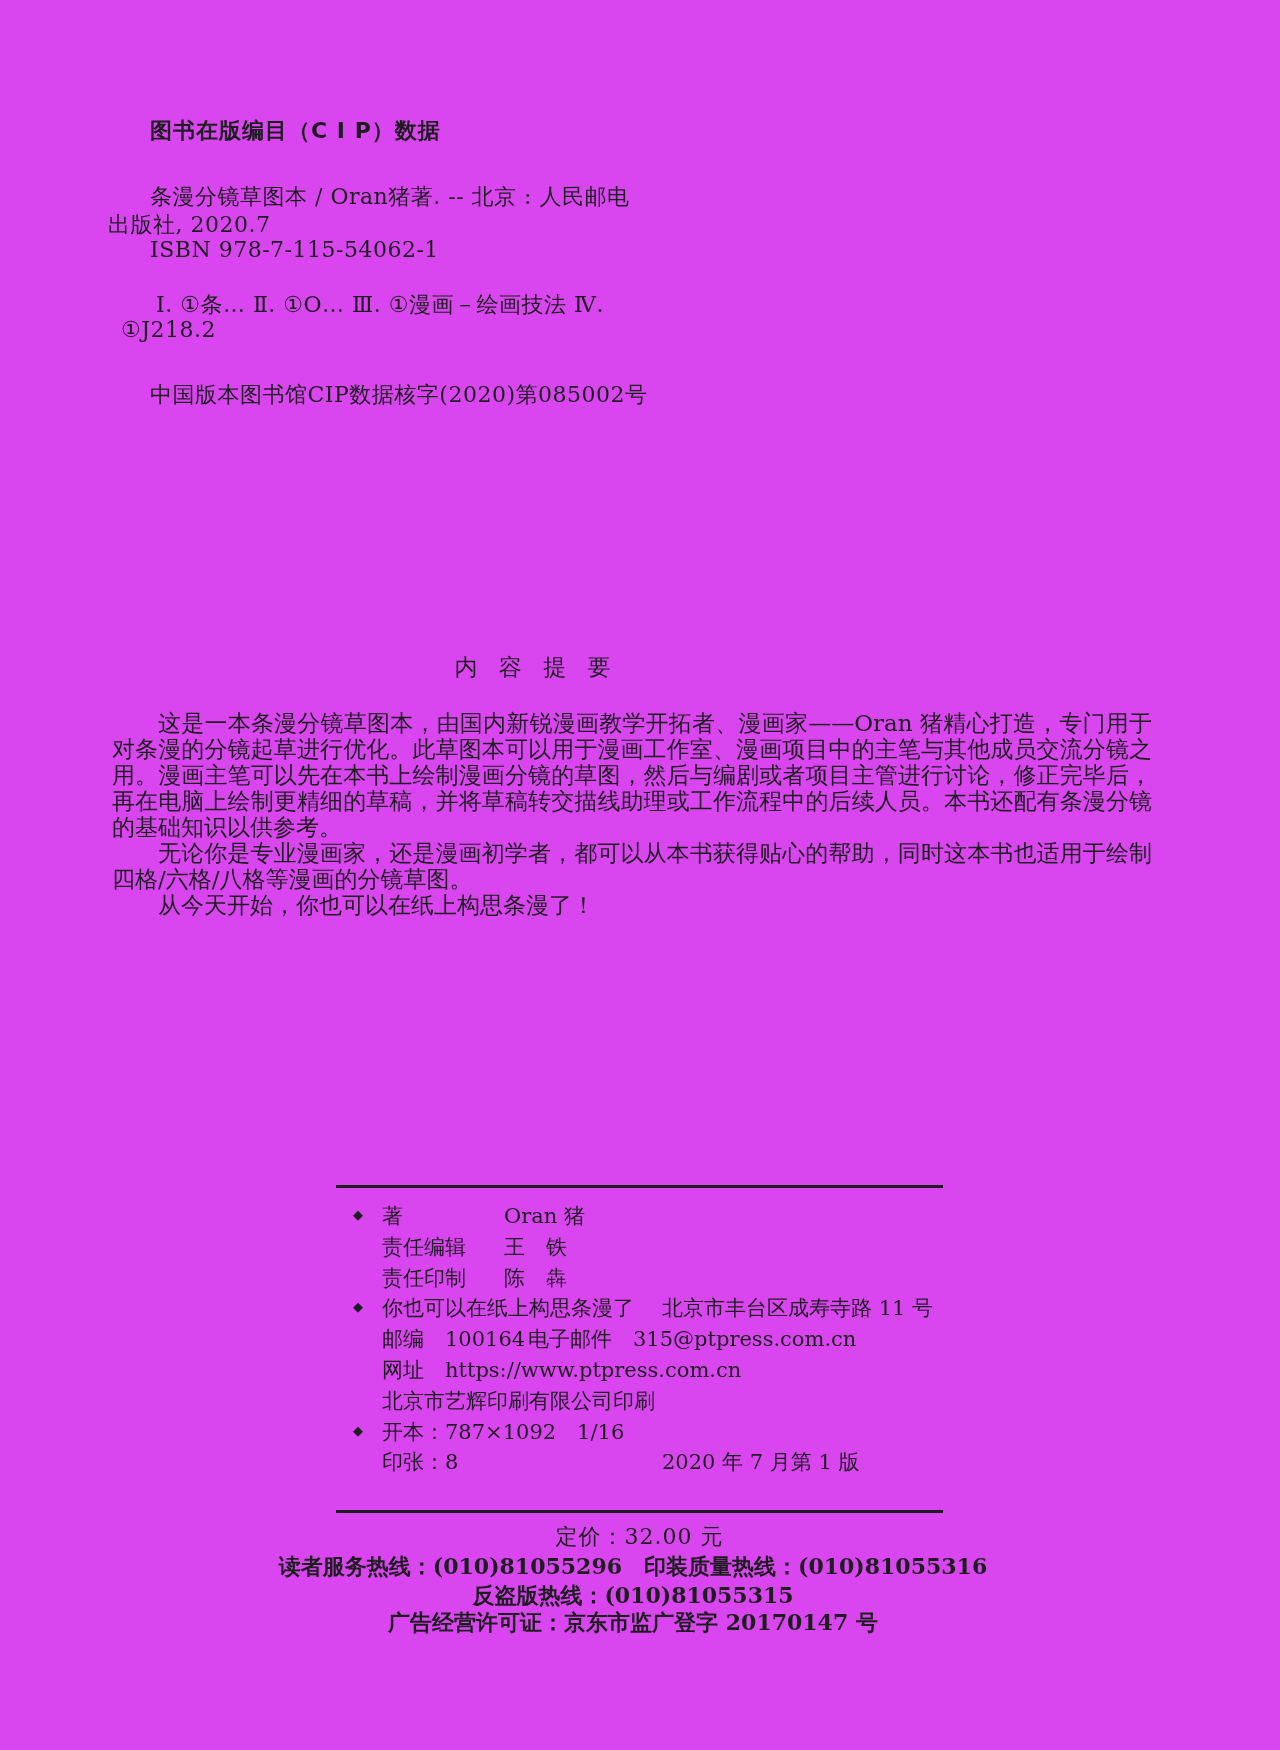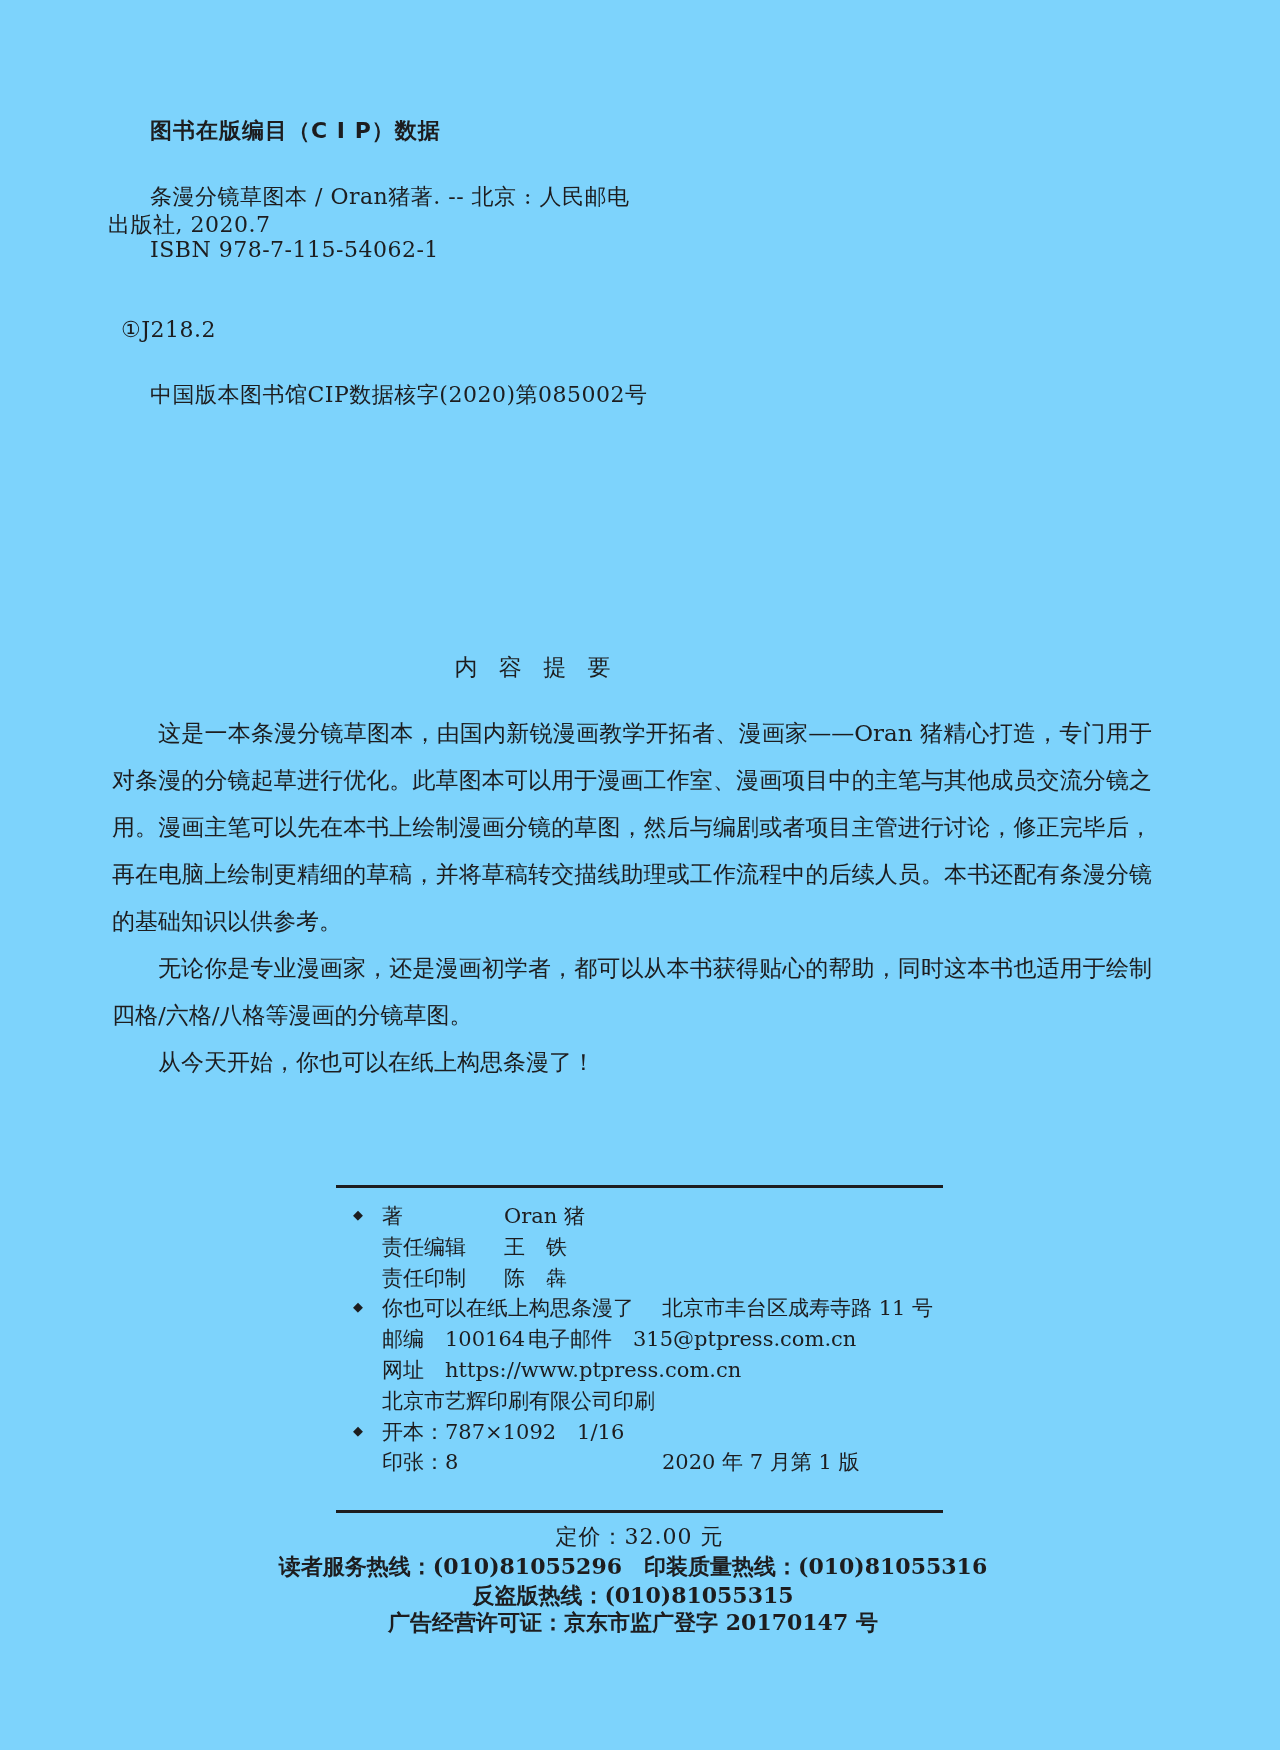--- a/index.html
+++ b/index.html
@@ -1,21 +1,21 @@
 <!DOCTYPE html>
 <html><head>
 <meta charset="utf-8">
 <style>
   html,body{margin:0;padding:0;background:#e9e9e9;}
   .page{
     position:relative;
     width:1280px;
     height:1750px;
     margin:0 auto;
-    background:#7dd3fc;
+    background:#d946ef;
     color:#1d1d1f;
     font-family:"DejaVu Serif","Liberation Serif",serif;
     overflow:hidden;
   }
   .abs{position:absolute;}
 
   
   .cip-heading{
     left:150px;top:116px;
     font-family:"DejaVu Sans","Liberation Sans",sans-serif;
@@ -30,21 +30,21 @@
   .cip-l6{left:150px;top:380px;}
 
   
   .summary-heading{
     left:0;top:652px;width:1072px;text-align:center;
     font-family:"DejaVu Sans","Liberation Sans",sans-serif;
     font-size:23px;letter-spacing:7px;font-weight:400;
   }
   .summary-body{
     left:112px;top:710px;width:1040px;
-    font-size:23px;line-height:47px;
+    font-size:23px;line-height:26px;
     text-align:justify;
   }
   .summary-body p{margin:0;text-indent:2em;}
 
   
   .colophon{
     left:336px;top:1185px;width:607px;height:308px;
     border-top:3px solid #1d1d1f;border-bottom:3px solid #1d1d1f;
     padding-top:14px;font-size:21px;
   }
@@ -65,20 +65,21 @@
 </style>
 </head>
 <body>
 
 <div class="page">
 
   <div class="abs cip-heading">图书在版编目（C I P）数据</div>
   <div class="abs cip-line cip-l1">条漫分镜草图本 / Oran猪著. -- 北京 : 人民邮电</div>
   <div class="abs cip-line cip-l2">出版社, 2020.7</div>
   <div class="abs cip-line cip-l3">ISBN 978-7-115-54062-1</div>
+  <div class="abs cip-line cip-l4">Ⅰ. ①条… Ⅱ. ①O… Ⅲ. ①漫画－绘画技法 Ⅳ.</div>
   <div class="abs cip-line cip-l5">①J218.2</div>
   <div class="abs cip-line cip-l6">中国版本图书馆CIP数据核字(2020)第085002号</div>
 
   <div class="abs summary-heading">内 容 提 要</div>
   <div class="abs summary-body">
     <p>这是一本条漫分镜草图本，由国内新锐漫画教学开拓者、漫画家——Oran 猪精心打造，专门用于对条漫的分镜起草进行优化。此草图本可以用于漫画工作室、漫画项目中的主笔与其他成员交流分镜之用。漫画主笔可以先在本书上绘制漫画分镜的草图，然后与编剧或者项目主管进行讨论，修正完毕后，再在电脑上绘制更精细的草稿，并将草稿转交描线助理或工作流程中的后续人员。本书还配有条漫分镜的基础知识以供参考。</p>
     <p>无论你是专业漫画家，还是漫画初学者，都可以从本书获得贴心的帮助，同时这本书也适用于绘制四格/六格/八格等漫画的分镜草图。</p>
     <p>从今天开始，你也可以在纸上构思条漫了！</p>
   </div>
 

